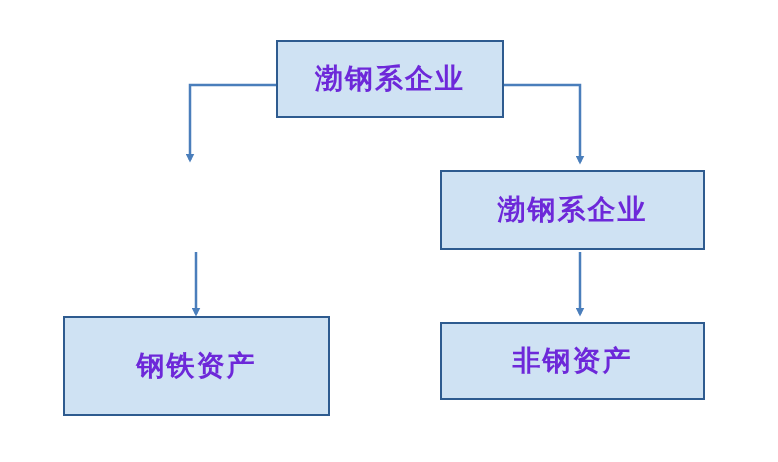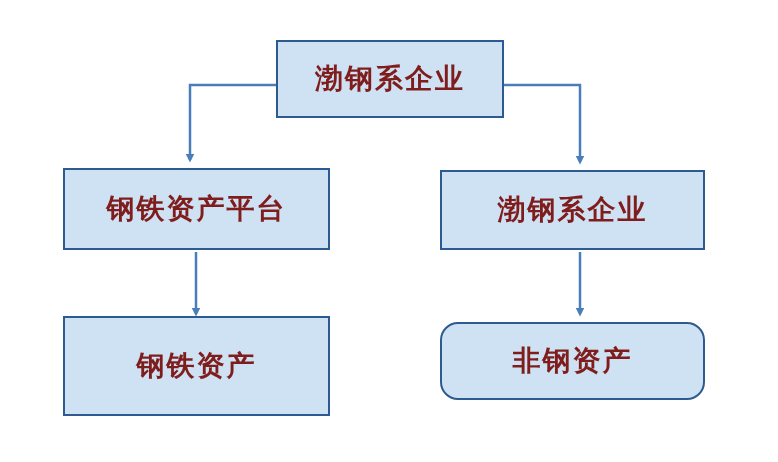--- a/index.html
+++ b/index.html
@@ -20,29 +20,29 @@
     box-sizing: border-box;
     background: #cfe2f3;
     border: 2px solid #2e5b8f;
     display: flex;
     align-items: center;
     justify-content: center;
   }
   .node .label {
     font-size: 28px;
     font-weight: bold;
-    color: #7f1d1d;
+    color: #6d28d9;
     letter-spacing: 2px;
     white-space: nowrap;
   }
   .node-root        { left: 276px; top: 40px;  width: 228px; height: 78px; }
   .node-steel-platform    { left: 63px;  top: 168px; width: 267px; height: 82px; }
   .node-nonsteel-platform { left: 440px; top: 170px; width: 265px; height: 80px; }
   .node-steel-assets      { left: 63px;  top: 316px; width: 267px; height: 100px; }
-  .node-nonsteel-assets   { left: 440px; top: 322px; width: 265px; height: 78px; border-radius: 18px; }
+  .node-nonsteel-assets   { left: 440px; top: 322px; width: 265px; height: 78px; }
   .edges-layer {
     position: absolute;
     left: 0; top: 0;
     width: 778px;
     height: 462px;
     pointer-events: none;
   }
 </style>
 </head>
 <body>
@@ -58,23 +58,20 @@
     <path d="M 276 85 L 190 85 L 190 160" fill="none" stroke="#4a7ebb" stroke-width="2.5" marker-end="url(#arrowhead)"></path>
     <path d="M 504 85 L 580 85 L 580 162" fill="none" stroke="#4a7ebb" stroke-width="2.5" marker-end="url(#arrowhead)"></path>
     <path d="M 196 252 L 196 314" fill="none" stroke="#4a7ebb" stroke-width="2.5" marker-end="url(#arrowhead)"></path>
     <path d="M 580 252 L 580 314" fill="none" stroke="#4a7ebb" stroke-width="2.5" marker-end="url(#arrowhead)"></path>
   </svg>
 
   <div class="node node-root">
     <span class="label">渤钢系企业</span>
   </div>
 
-  <div class="node node-steel-platform">
-    <span class="label">钢铁资产平台</span>
-  </div>
 
   <div class="node node-nonsteel-platform">
     <span class="label">渤钢系企业</span>
   </div>
 
   <div class="node node-steel-assets">
     <span class="label">钢铁资产</span>
   </div>
 
   <div class="node node-nonsteel-assets">

